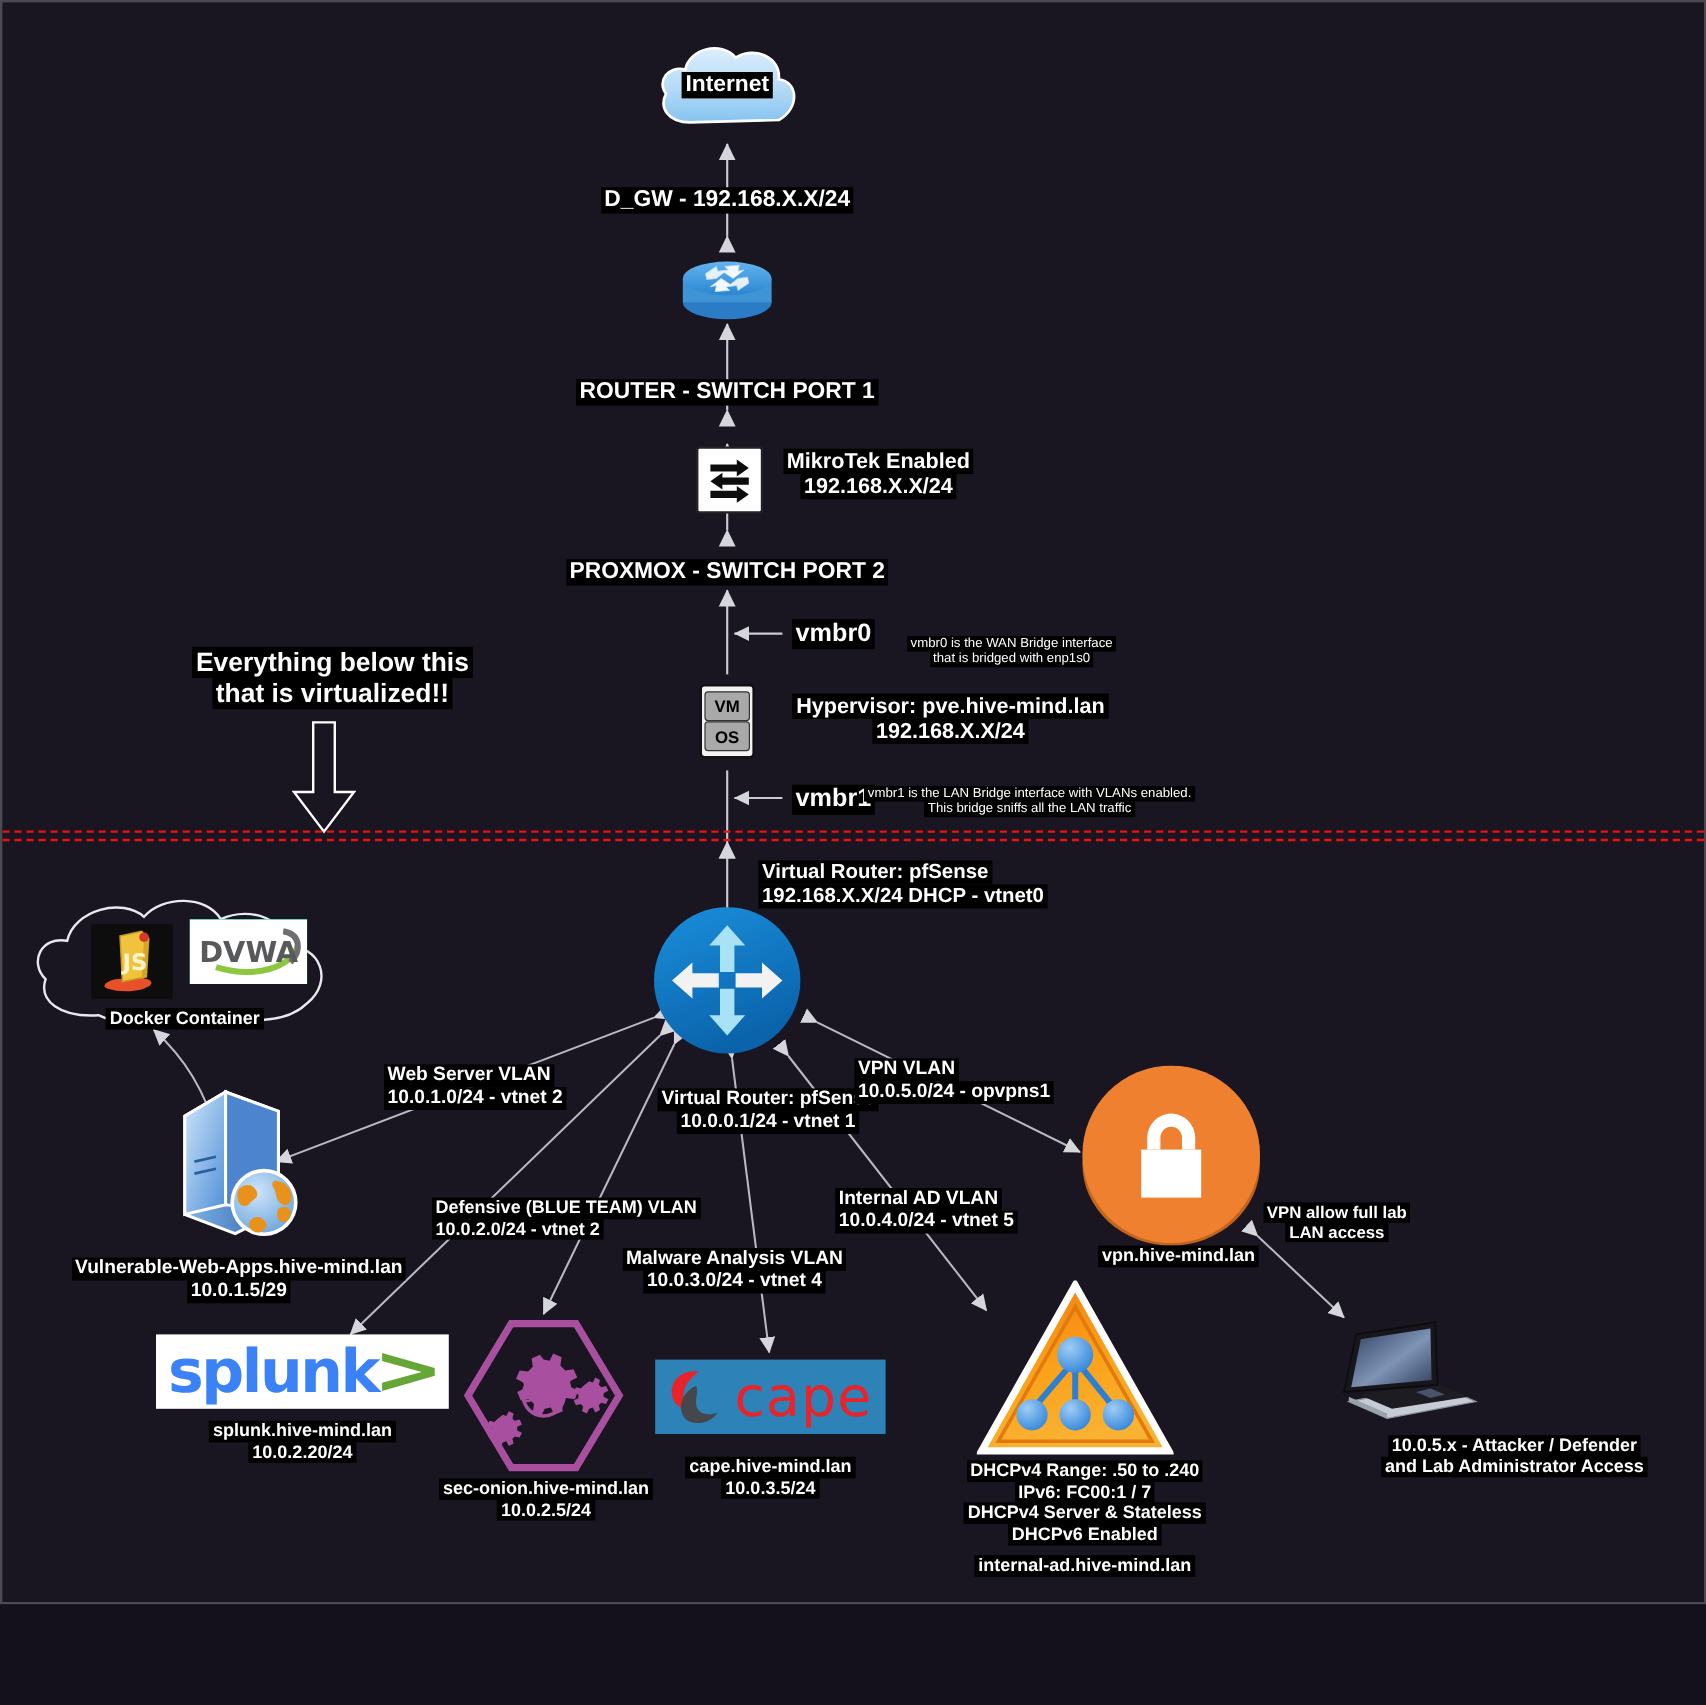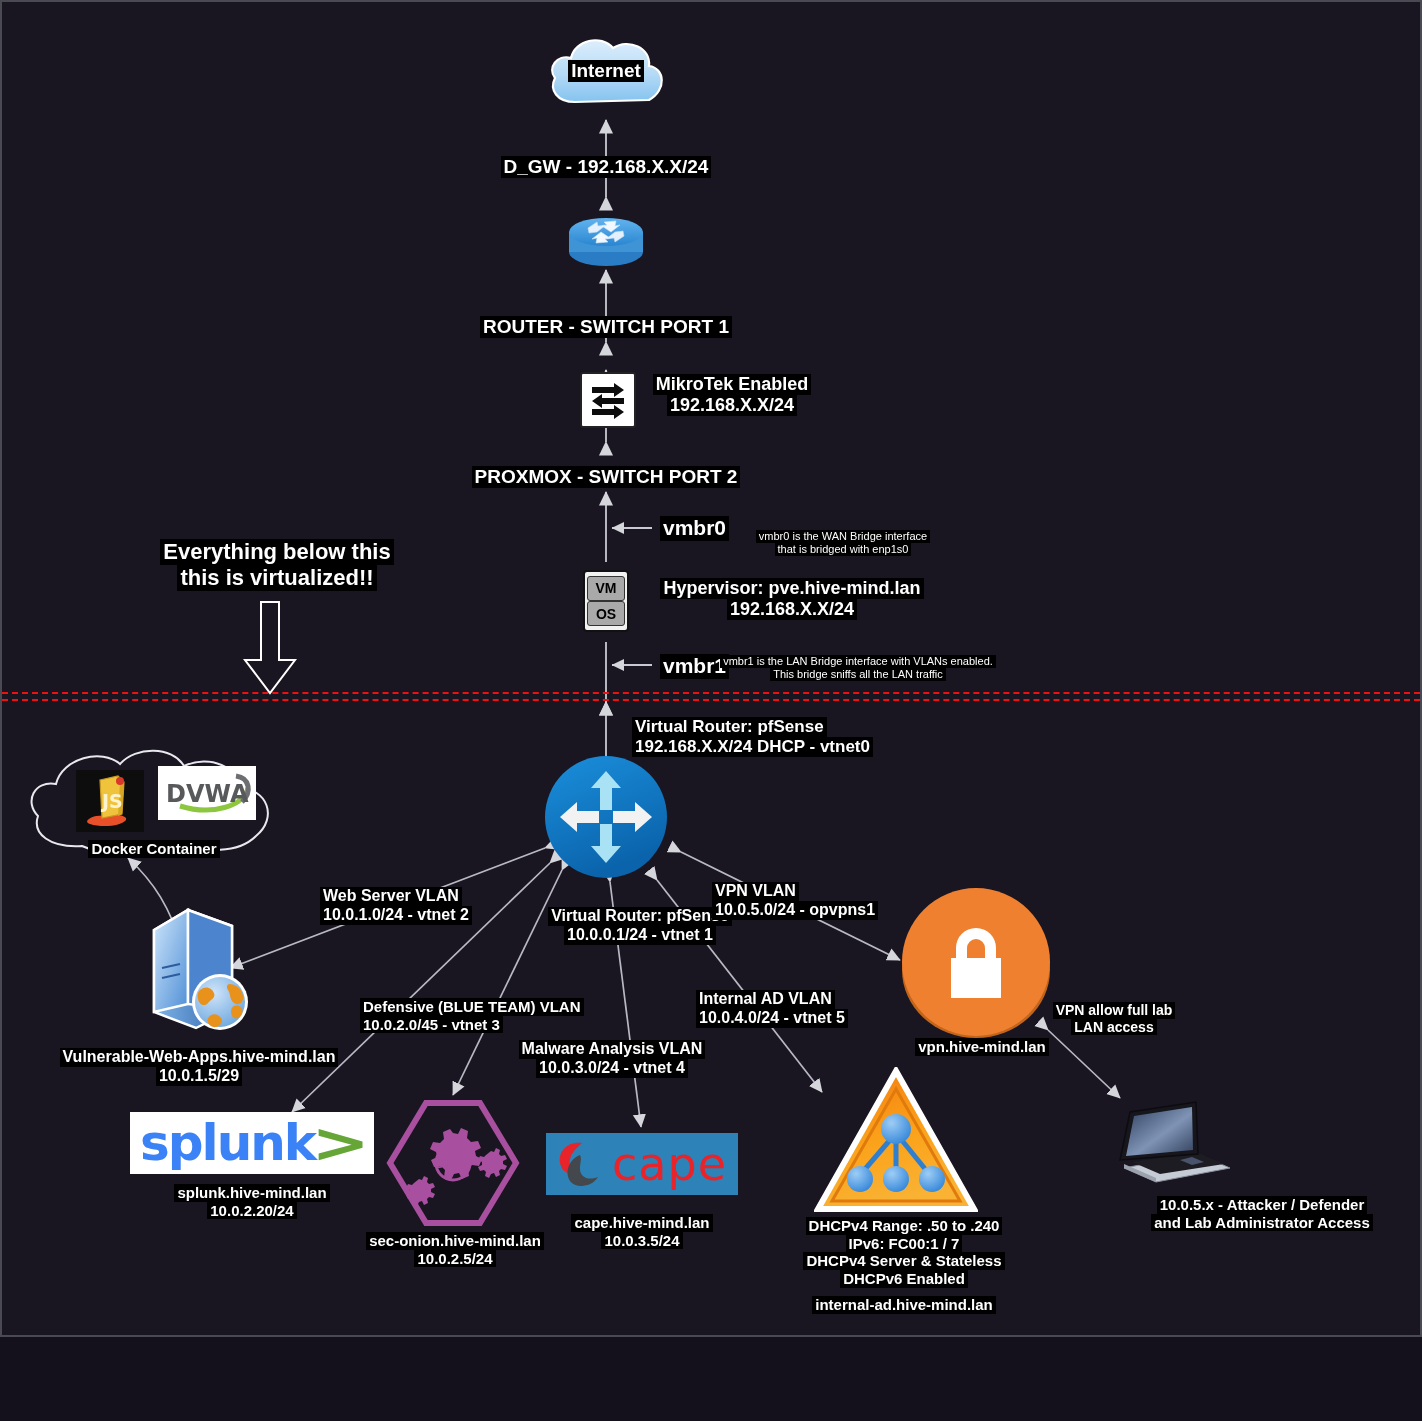--- a/index.html
+++ b/index.html
@@ -259,21 +259,21 @@
   <div class="lbl" style="left:658px;top:652px;font-size:21px;">
     <span>vmbr1</span>
   </div>
   <div class="lbl ctr plain" style="left:716px;top:653px;width:280px;font-size:11px;">
     <span>vmbr1 is the LAN Bridge interface with VLANs enabled.</span><br>
     <span>This bridge sniffs all the LAN traffic</span>
   </div>
 
   <div class="lbl ctr" style="left:130px;top:537px;width:290px;font-size:22px;">
     <span>Everything below this</span><br>
-    <span>this is virtualized!!</span>
+    <span>that is virtualized!!</span>
   </div>
   <div class="node bigarrow" style="left:237px;top:598px;">
     <svg viewBox="0 0 62 96" width="62" height="96">
       <path d="M22,2 h18 v58 h16 l-25,33 l-25,-33 h16 z" fill="none" stroke="#ffffff" stroke-width="2"></path>
     </svg>
   </div>
 
   <div class="divider" style="top:690px;"></div>
   <div class="divider" style="top:697px;"></div>
 
@@ -300,21 +300,21 @@
     <span>Virtual Router: pfSense</span><br>
     <span>10.0.0.1/24 - vtnet 1</span>
   </div>
 
   <div class="lbl" style="left:318px;top:885px;font-size:16px;">
     <span>Web Server VLAN</span><br>
     <span>10.0.1.0/24 - vtnet 2</span>
   </div>
   <div class="lbl" style="left:358px;top:975px;font-size:15px;margin-top:21px;">
     <span>Defensive (BLUE TEAM) VLAN</span><br>
-    <span>10.0.2.0/45 - vtnet 3</span>
+    <span>10.0.2.0/24 - vtnet 2</span>
   </div>
   <div class="lbl ctr" style="left:515px;top:1038px;width:190px;font-size:16px;">
     <span>Malware Analysis VLAN</span><br>
     <span>10.0.3.0/24 - vtnet 4</span>
   </div>
   <div class="lbl" style="left:694px;top:988px;font-size:16px;">
     <span>Internal AD VLAN</span><br>
     <span>10.0.4.0/24 - vtnet 5</span>
   </div>
   <div class="lbl" style="left:710px;top:880px;font-size:16px;">

